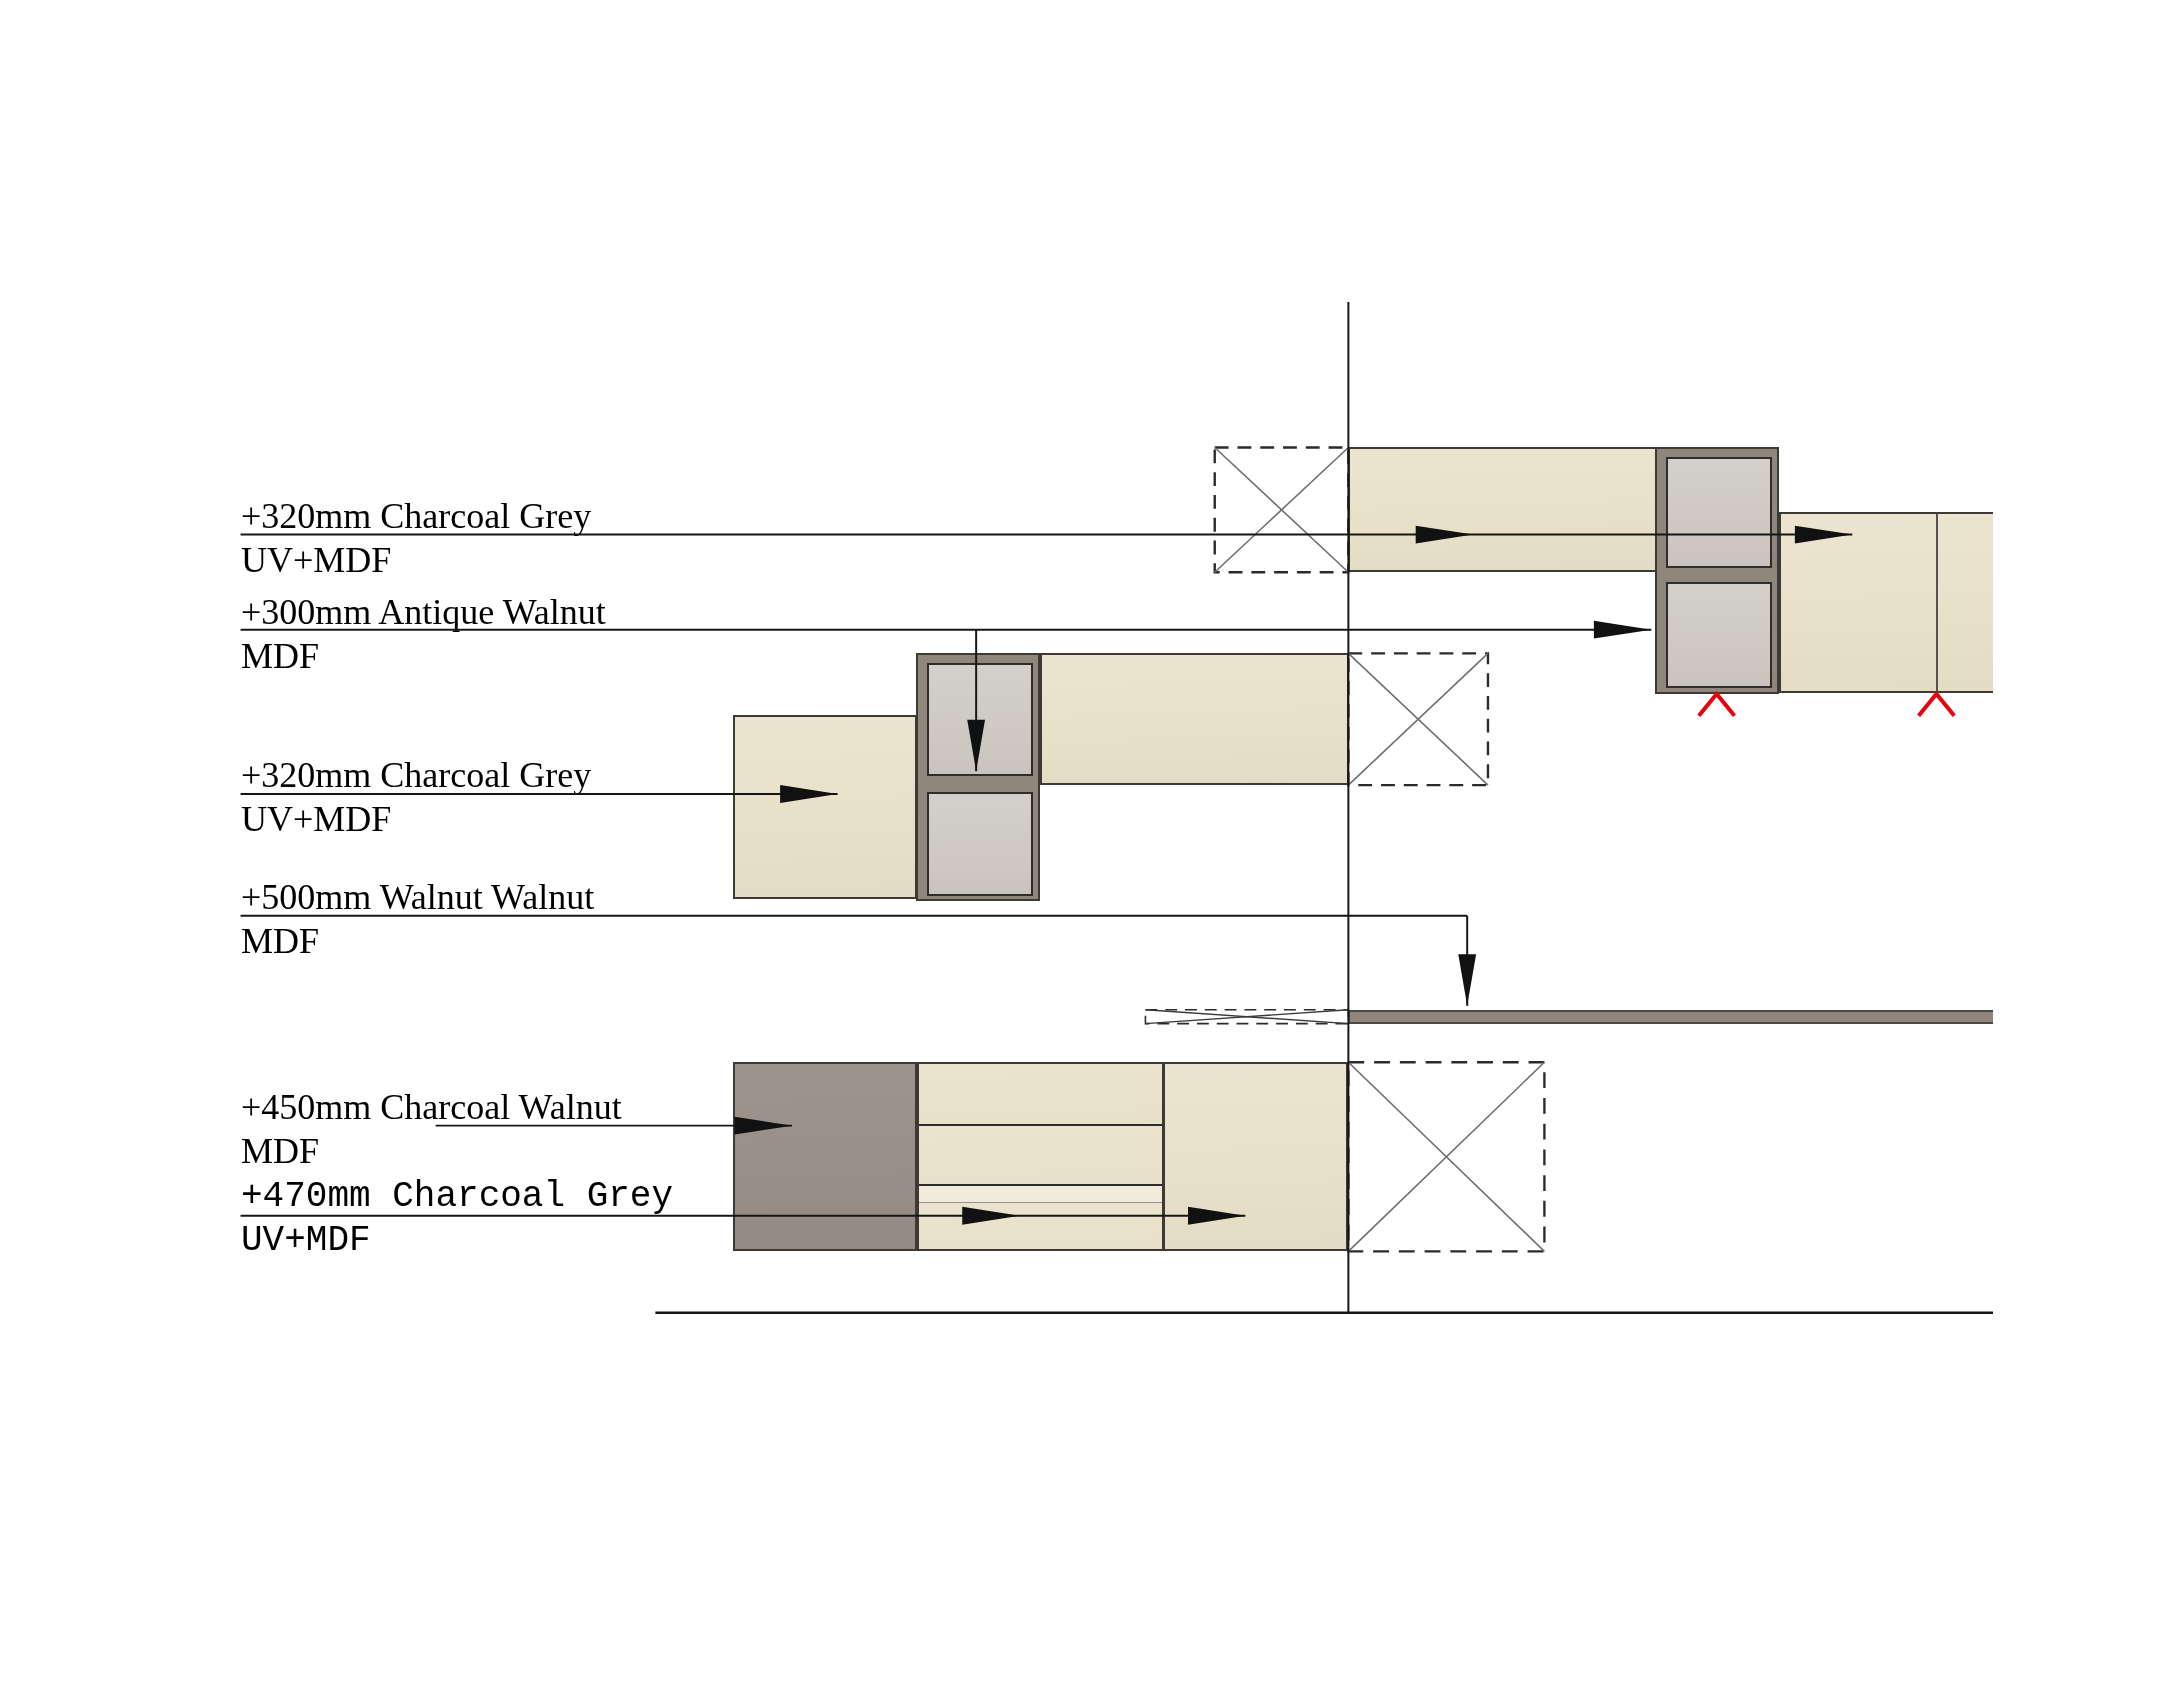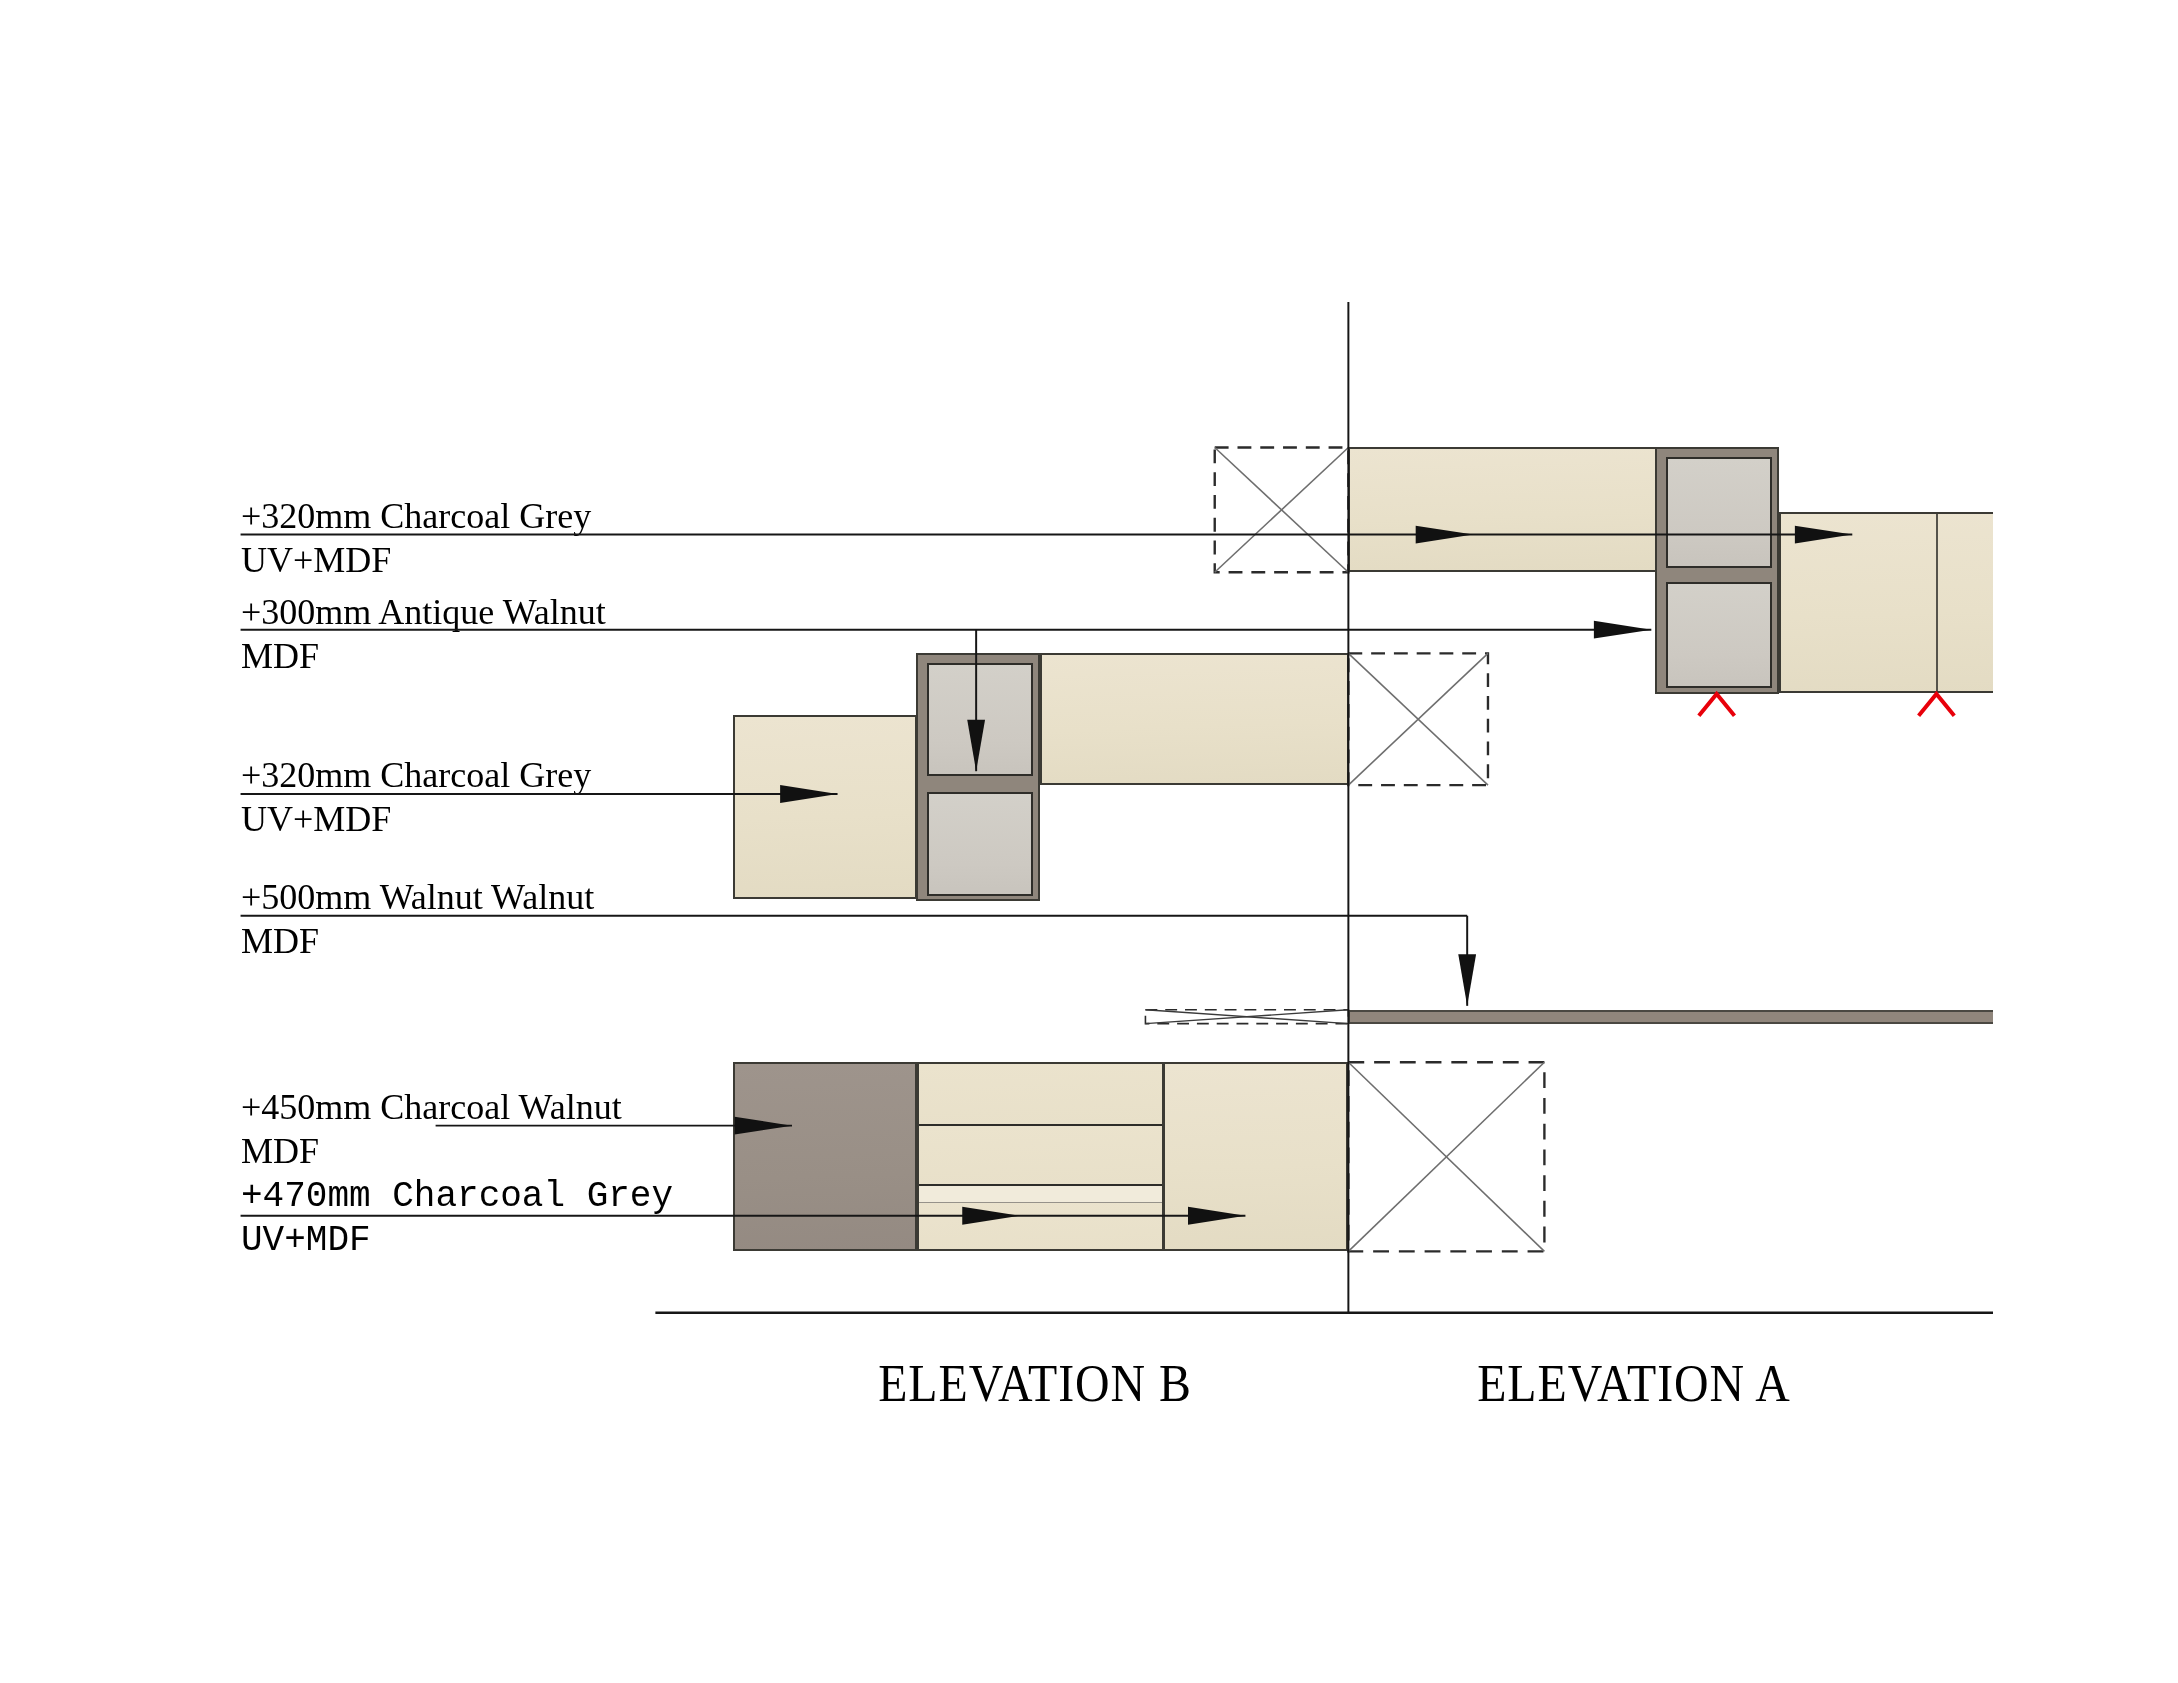--- a/index.html
+++ b/index.html
@@ -101,26 +101,20 @@
   </div>
   <div class="mlabel" style="top:1088px;">
     <div class="l1">+450mm Charcoal Walnut</div>
     <div class="l2">MDF</div>
   </div>
   <div class="mlabel" style="top:1178px;font-family:Liberation Mono, monospace;">
     <div class="l1">+470mm Charcoal Grey</div>
     <div class="l2">UV+MDF</div>
   </div>
 
-  <div class="etitle" style="left:1035px;">
-    <span class="squeeze">ELEVATION B</span>
-  </div>
-  <div class="etitle" style="left:1634px;">
-    <span class="squeeze">ELEVATION A</span>
-  </div>
 
   <svg id="overlay" width="2178" height="1683" viewBox="0 0 2200 1700">
 
     <g>
       <rect x="1227" y="452" width="135" height="126" fill="none" stroke="#2b2b2b" stroke-width="2.4" stroke-dasharray="14 9"></rect>
       <line x1="1227" y1="452" x2="1362" y2="578" stroke="#6e6e6e" stroke-width="1.6"></line>
       <line x1="1227" y1="578" x2="1362" y2="452" stroke="#6e6e6e" stroke-width="1.6"></line>
     </g>
     <g>
       <rect x="1362" y="660" width="141" height="133" fill="none" stroke="#2b2b2b" stroke-width="2.4" stroke-dasharray="14 9"></rect>

